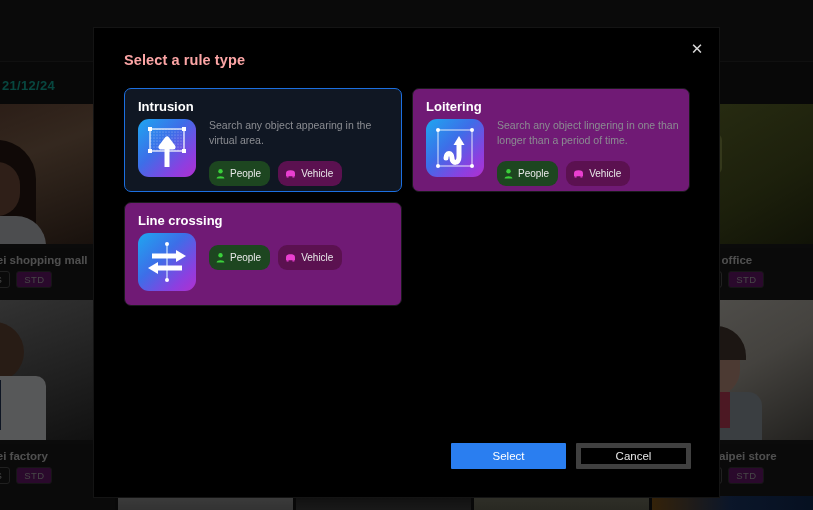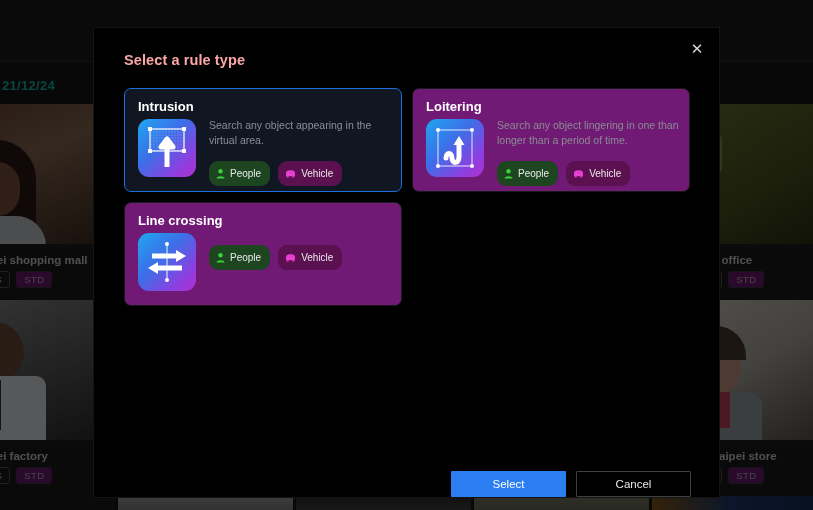--- a/index.html
+++ b/index.html
@@ -127,24 +127,24 @@
   .badge.people  { background: #1d4620; }
   .badge.vehicle { background: #5b1150; }
   .badge svg { display: block; }
 
   
   .footer { position: absolute; left: 0; bottom: 0; width: 625px; height: 72px; }
   .btn {
     position: absolute; top: 18px;
     height: 26px; width: 115px;
     display: flex; align-items: center; justify-content: center;
-    font-size: 11.5px; cursor: pointer; border-radius: 1px; margin-top: 28px;
+    font-size: 11.5px; cursor: pointer; border-radius: 1px;
   }
   .btn-select { left: 357px; background: #2a7ef0; color: #ffffff; }
-  .btn-cancel { left: 482px; background: transparent; color: #e8e8e8; border: 1px solid #404040; }
+  .btn-cancel { left: 482px; background: transparent; color: #e8e8e8; border: 5px solid #404040; }
 </style>
 </head>
 <body>
 
 <div id="app">
 
   <div class="bg">
     <div class="bg-topbar"></div>
     <div class="bg-date">21/12/24</div>
 

